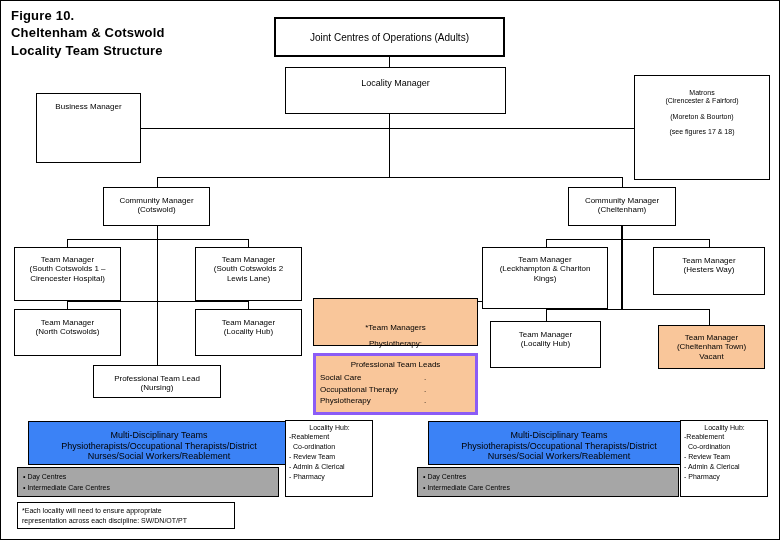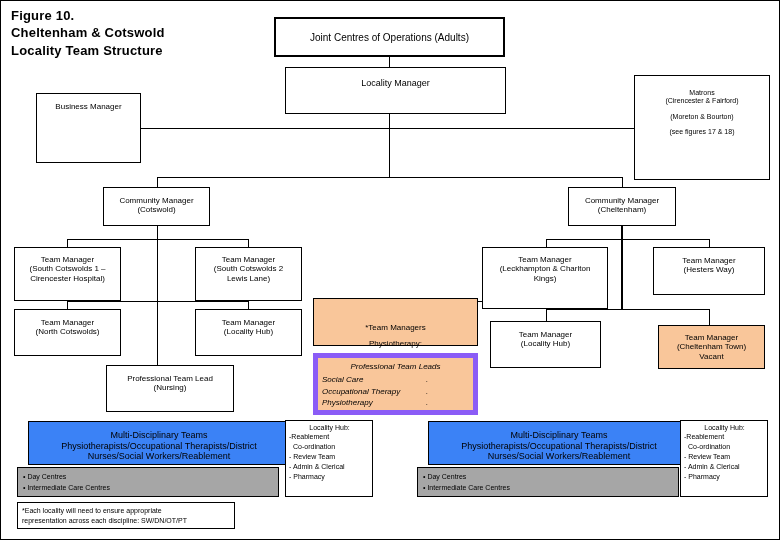--- a/index.html
+++ b/index.html
@@ -120,25 +120,24 @@
     margin: 0;
     font-size: 7px;
     line-height: 1.45;
     white-space: nowrap;
   }
 
   
   .orange-list {
     position: absolute;
     box-sizing: border-box;
-    border: 5px solid #8b5cf6;
+    border: 3px solid #8b5cf6;
     background: #f9c69a;
     z-index: 5;
     padding: 4px 4px 3px 4px;
-    font-style: italic;
   }
   .orange-list .hd {
     text-align: center;
     font-size: 8px;
     margin: 0 0 3px 0;
   }
   .orange-list .row {
     display: flex;
     font-size: 8px;
     line-height: 1.45;
@@ -230,21 +229,21 @@
   <div class="box t8" style="left:13px; top:308px; width:107px; height:47px;">
     <p style="margin-top:4px;">Team Manager</p>
     <p>(North Cotswolds)</p>
   </div>
 
   <div class="box t8" style="left:194px; top:308px; width:107px; height:47px;">
     <p style="margin-top:4px;">Team Manager</p>
     <p>(Locality Hub)</p>
   </div>
 
-  <div class="box t8" style="left:105px; top:364px; width:128px; height:47px;">
+  <div class="box t8" style="left:92px; top:364px; width:128px; height:33px;">
     <p style="margin-top:4px;">Professional Team Lead</p>
     <p>(Nursing)</p>
   </div>
 
   <div class="box t8" style="left:481px; top:246px; width:126px; height:62px;">
     <p style="margin-top:3px;">Team Manager</p>
     <p>(Leckhampton &amp; Charlton</p>
     <p>Kings)</p>
   </div>
 

